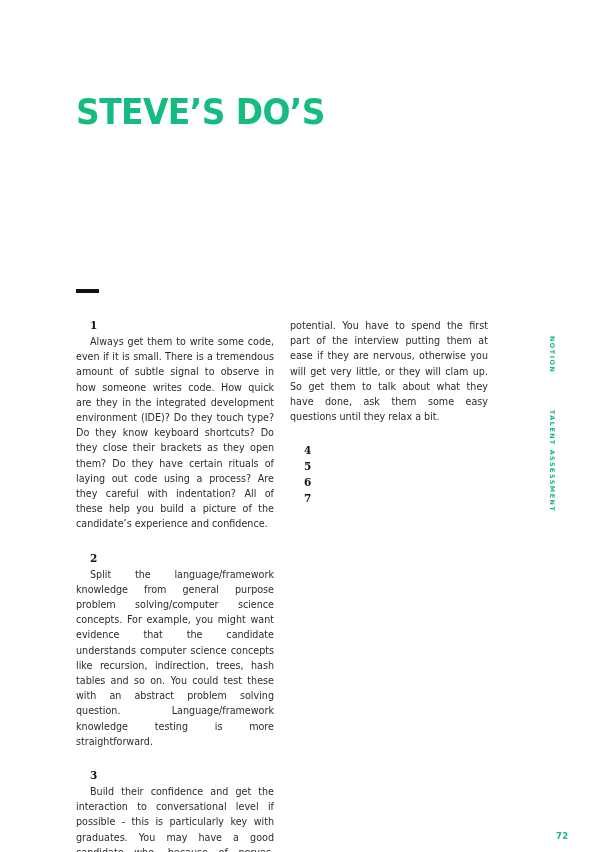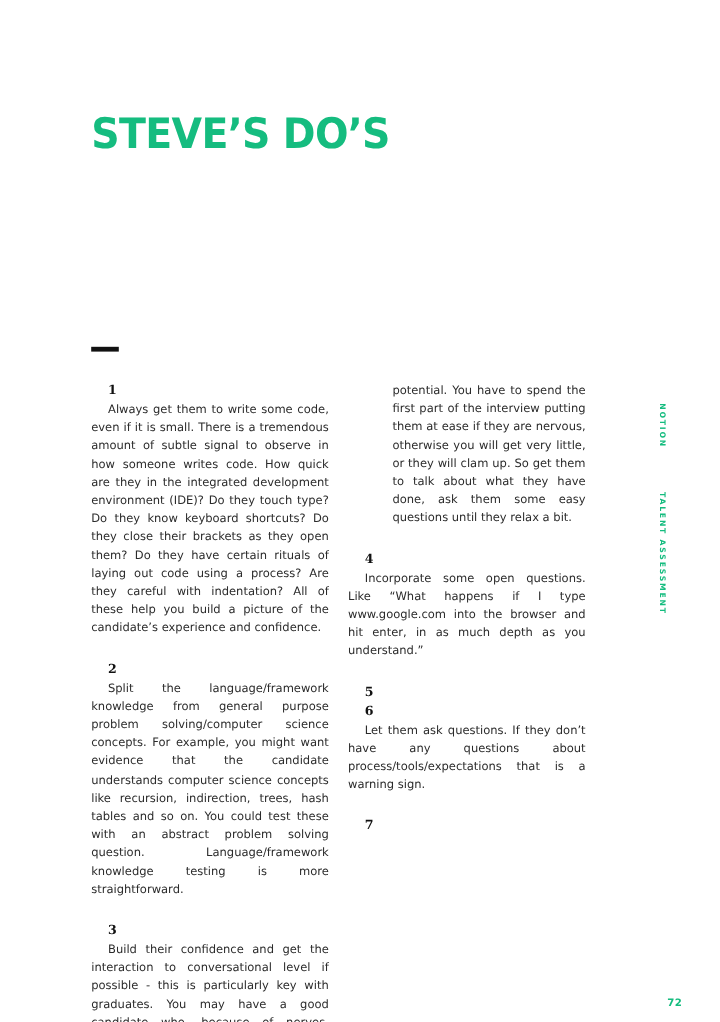--- a/index.html
+++ b/index.html
@@ -78,21 +78,20 @@
     font-size: 9.6px;
     line-height: 15.2px;
     color: #2b2b2b;
     text-align: justify;
     text-indent: 14px;
     margin: 0 0 19px 0;
     hyphens: none;
   }
   .item-body.cont {
     text-indent: 0;
-    margin-left: 37px;
   }
 
   
   .side-labels {
     position: absolute;
     left: 556px;
     top: 336px;
     width: 16px;
     height: 200px;
   }
@@ -154,30 +153,28 @@
     </div>
 
     <div class="col col-right">
 
       <div class="item">
         <p class="item-body cont">potential. You have to spend the first part of the interview putting them at ease if they are nervous, otherwise you will get very little, or they will clam up. So get them to talk about what they have done, ask them some easy questions until they relax a bit.</p>
       </div>
 
       <div class="item">
         <div class="item-num">4</div>
-        <p class="item-body">Incorporate some open questions. Like “What happens if I type www.google.com into the browser and hit enter, in as much depth as you understand.”</p>
       </div>
 
       <div class="item">
         <div class="item-num">5</div>
       </div>
 
       <div class="item">
         <div class="item-num">6</div>
-        <p class="item-body">Let them ask questions. If they don’t have any questions about process/tools/expectations that is a warning sign.</p>
       </div>
 
       <div class="item">
         <div class="item-num">7</div>
       </div>
 
     </div>
 
   </div>
 

